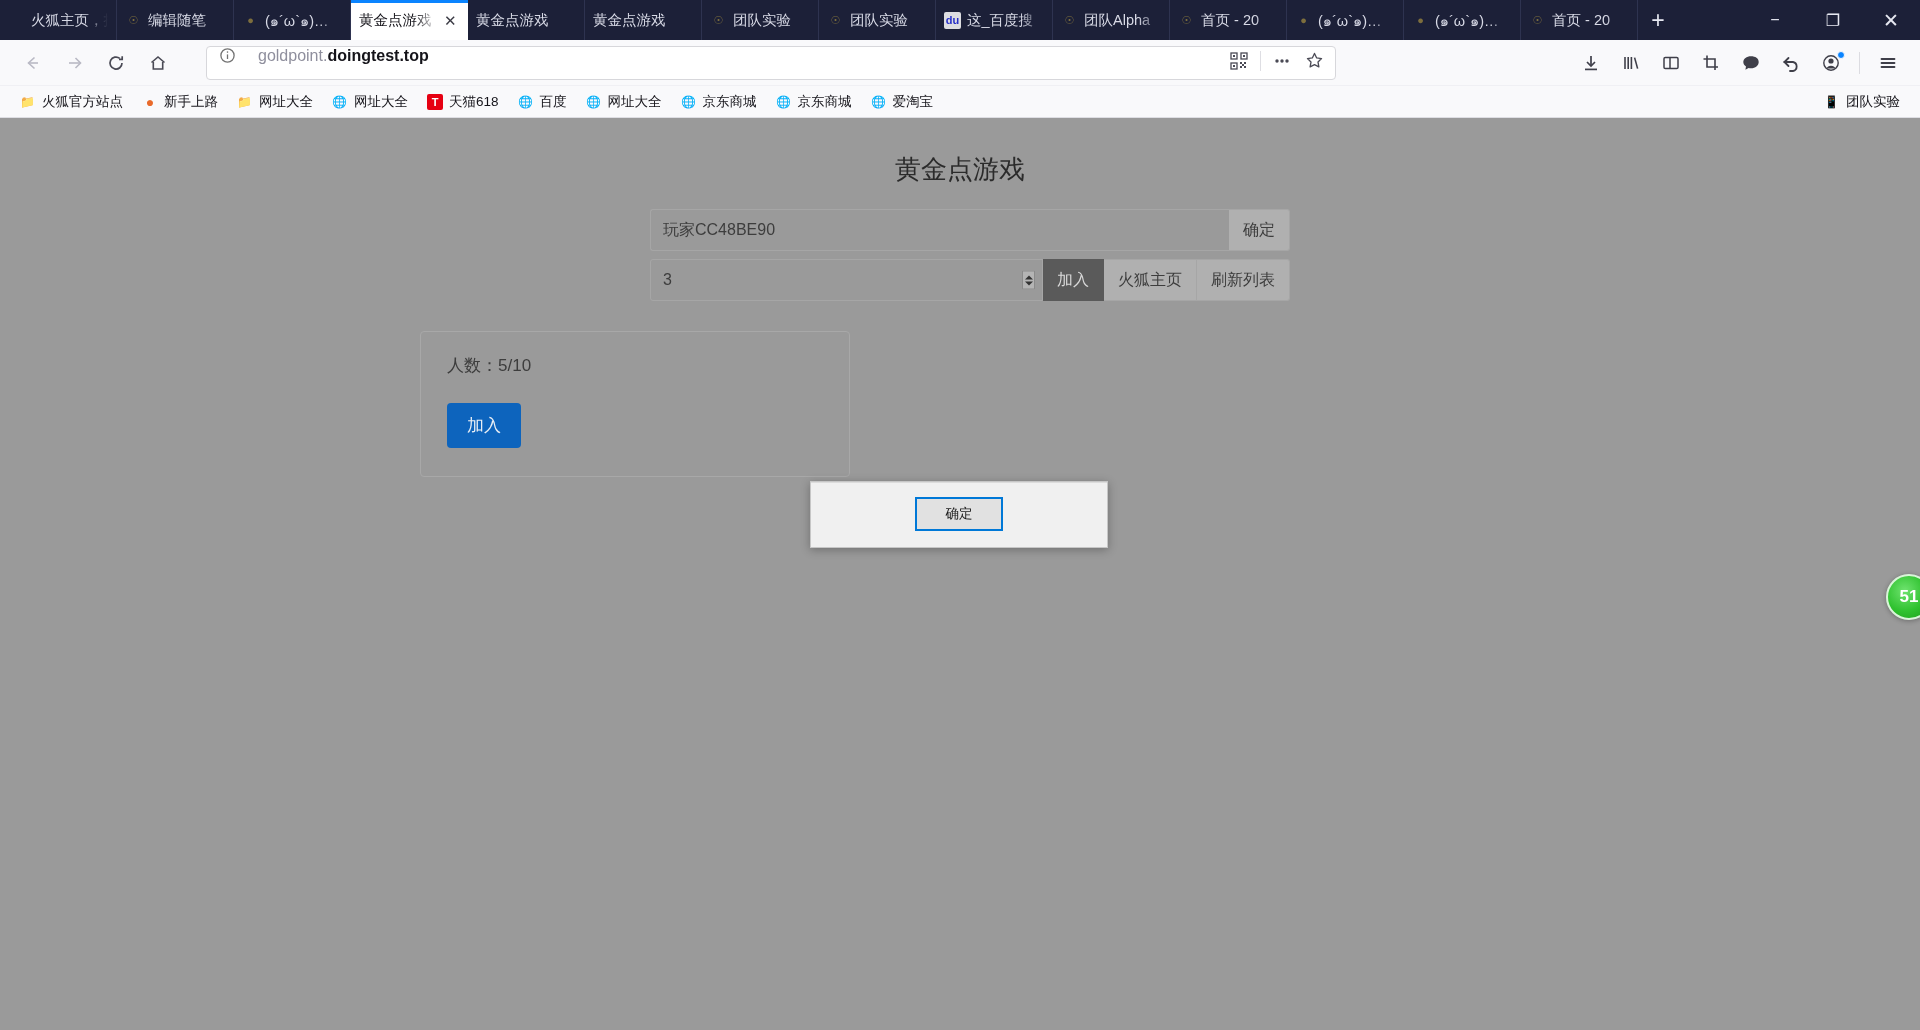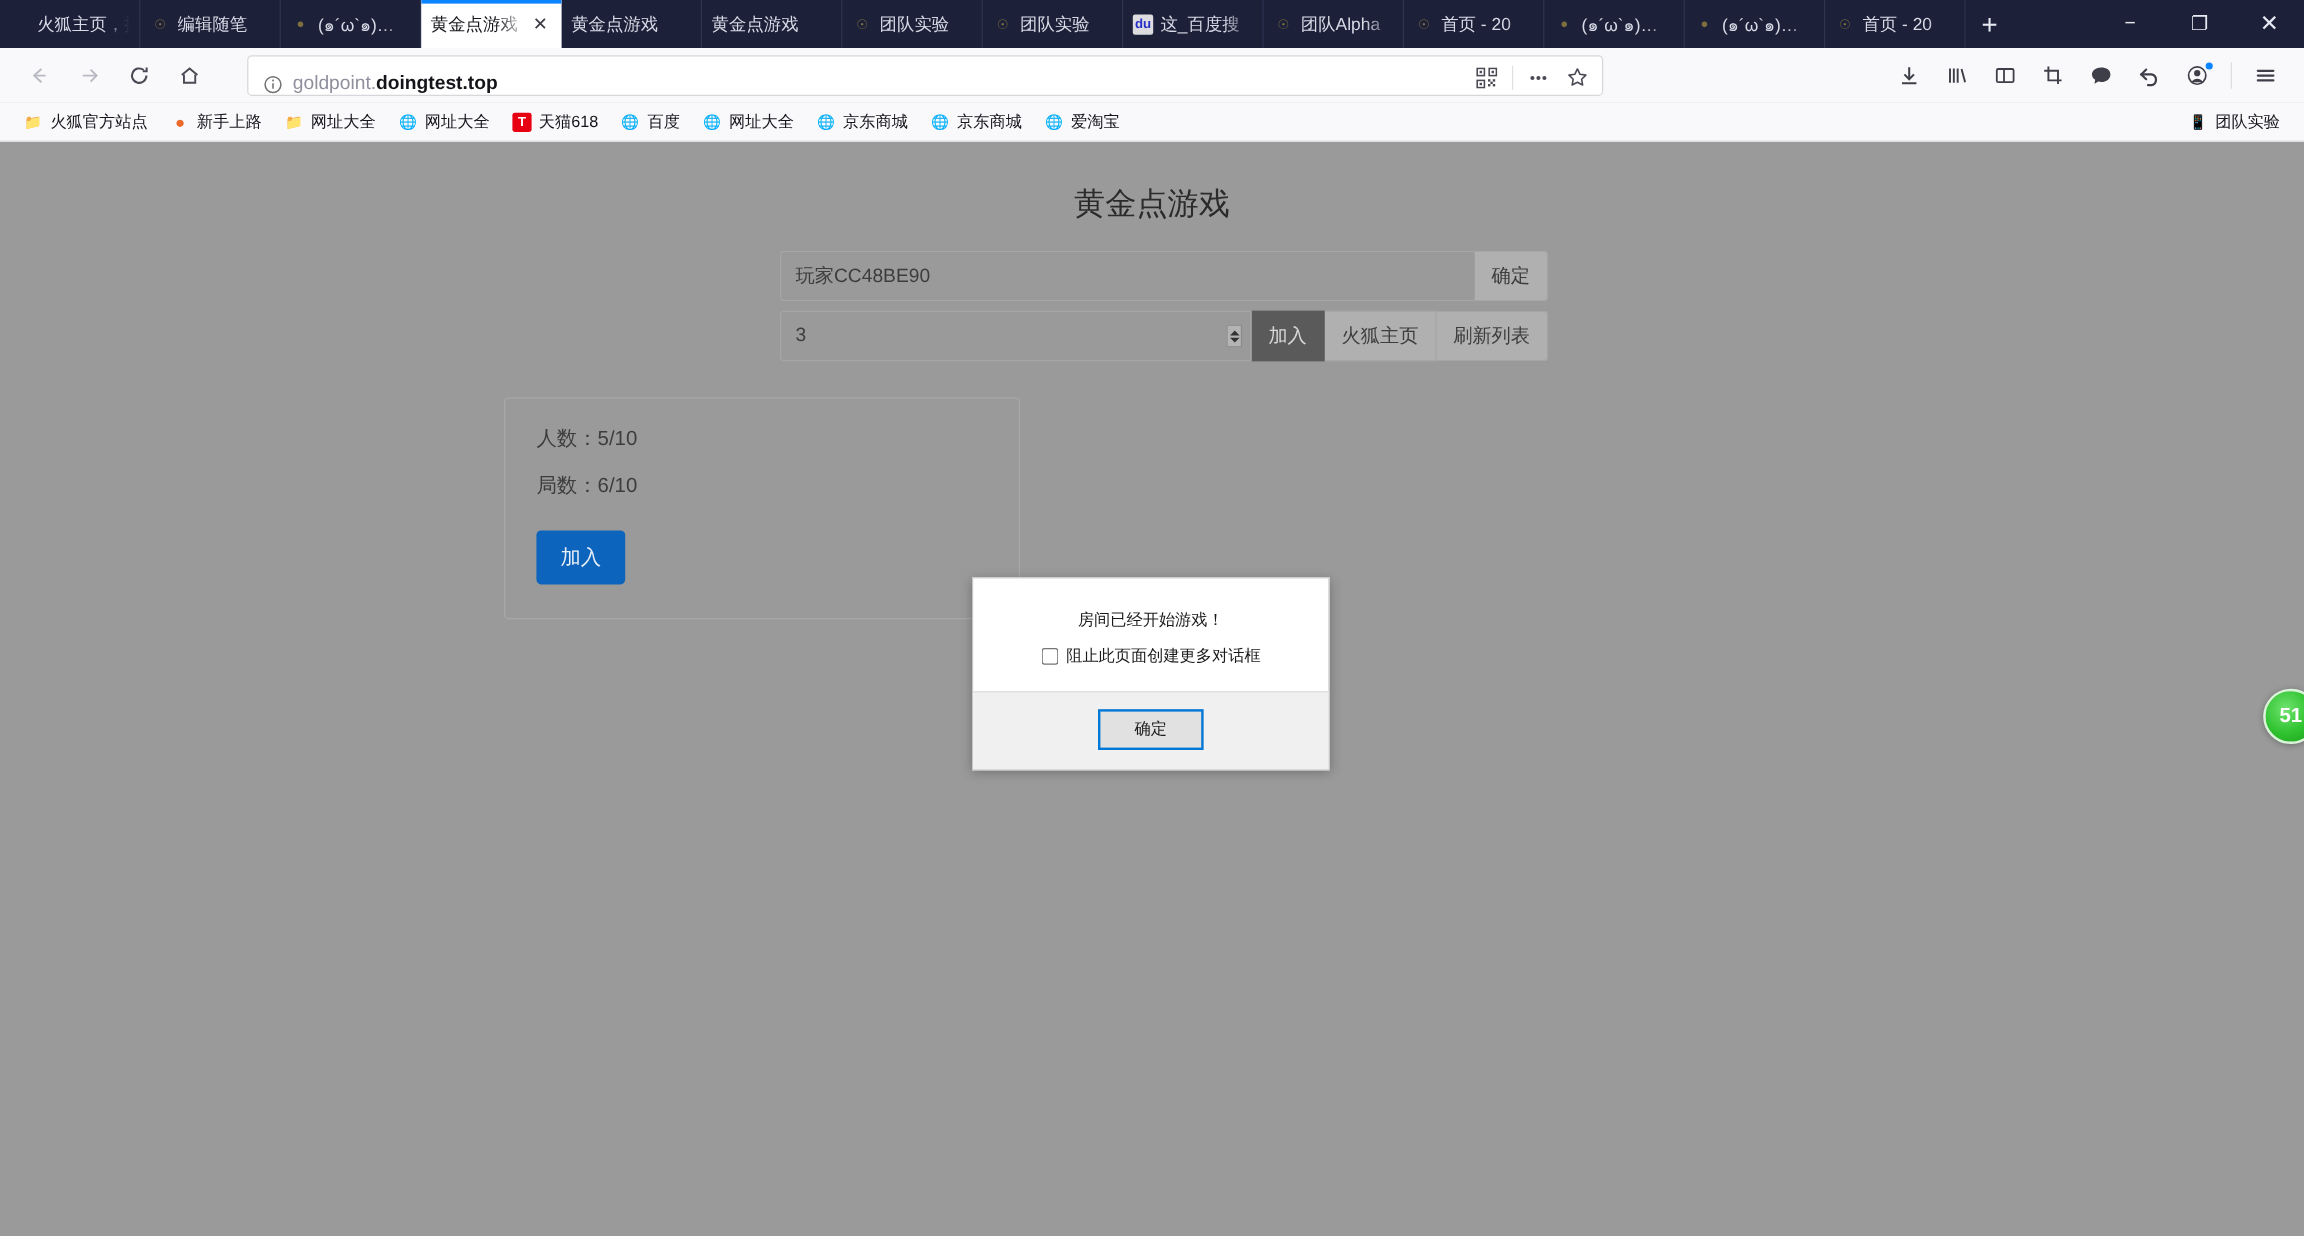--- a/index.html
+++ b/index.html
@@ -119,23 +119,23 @@
   .navbtn svg { display: block; }
 
   .urlbar {
     flex: 0 0 1130px;
     height: 34px;
     margin-left: 26px;
     background: #ffffff;
     border: 1px solid #d7d7db;
     border-radius: 4px;
     display: flex;
-    align-items: flex-end;
+    align-items: flex-start;
     padding: 0 6px 0 12px;
-    gap: 8px;
+    gap: 22px;
   }
   .url-identity { color: #737373; display: flex; align-items: center; }
   .url-text {
     flex: 1 1 auto;
     font-size: 16px;
     color: #8f8f9d;
     white-space: nowrap;
     overflow: hidden;
   }
   .url-text b { color: #15141a; font-weight: 600; }
@@ -668,33 +668,25 @@
             </span>
           </span>
           <button class="ig-btn dark">加入</button>
           <button class="ig-btn">火狐主页</button>
           <button class="ig-btn">刷新列表</button>
         </div>
       </div>
 
       <div class="room-card">
         <div class="room-line">人数：5/10</div>
-        <div class="room-line">局数：6/10</div>
         <button class="room-join">加入</button>
       </div>
     </div>
 
     <div class="modal">
-      <div class="modal-body">
-        <div class="modal-msg">房间已经开始游戏！</div>
-        <label class="modal-check">
-          <input type="checkbox" style="">
-          <span>阻止此页面创建更多对话框</span>
-        </label>
-      </div>
       <div class="modal-foot">
         <button class="modal-ok">确定</button>
       </div>
     </div>
 
     <div class="score-widget">51</div>
   </div>
 </div>
 
 </body></html>

